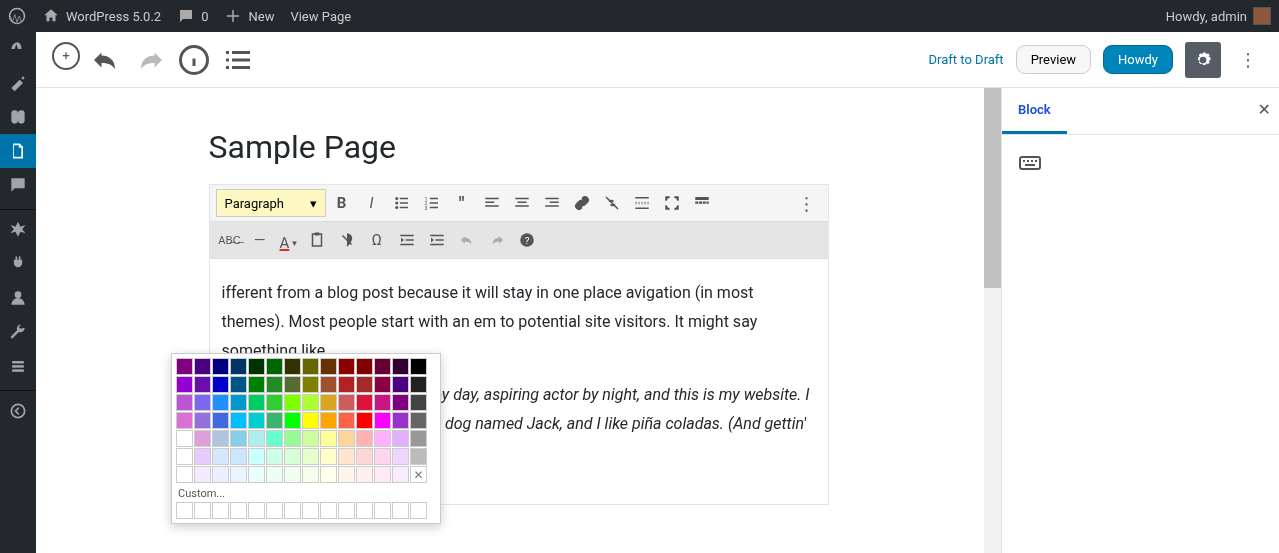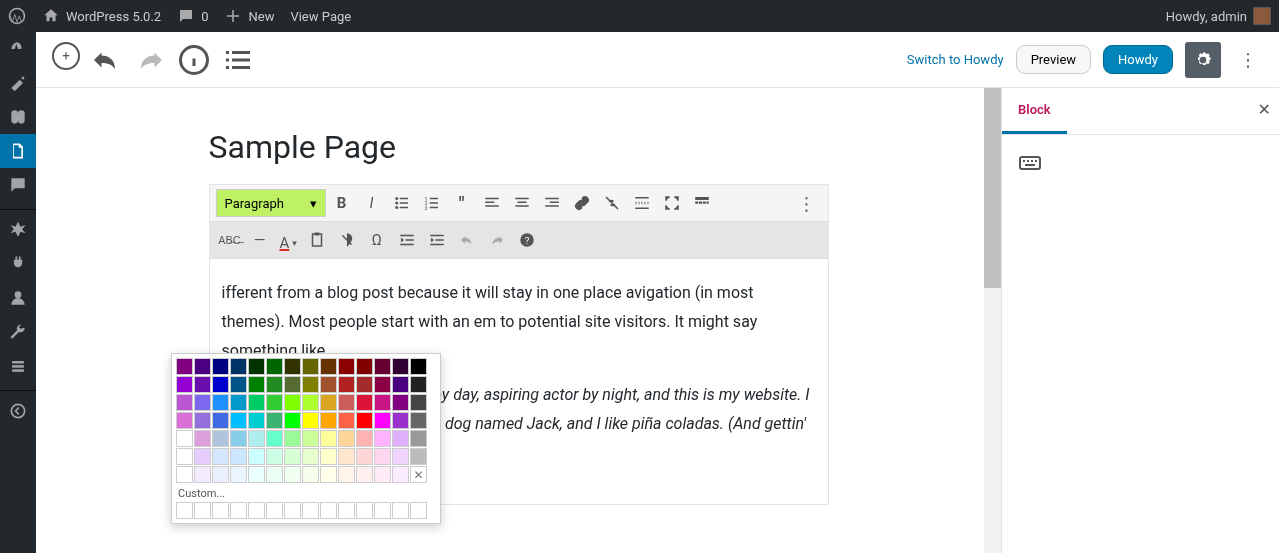--- a/index.html
+++ b/index.html
@@ -26,41 +26,41 @@
 .btn { padding:6px 14px; border:1px solid #ccc; background:#f7f7f7; border-radius:9px; font-size:13px; cursor:pointer; }
 .btn.primary { background:#0085ba; border-color:#006a95; color:#fff; }
 .gearbtn { width:36px; height:36px; background:#555d66; border-radius:3px; display:flex; align-items:center; justify-content:center; cursor:pointer; }
 .gearbtn svg { fill:#fff; width:20px; height:20px; }
 .content { display:flex; height:465px; }
 .canvas { flex:1; padding:20px 0 0; overflow-y:auto; position:relative; }
 .inner { max-width:660px; margin:16px auto; padding:0 20px; }
 .title { font-size:32px; font-weight:400; color:#23282d; margin:20px 0 18px; }
 .classic-block { border:1px solid #e2e4e7; }
 .tbar { background:#f5f5f5; border-bottom:1px solid #ddd; padding:4px 6px; display:flex; flex-wrap:wrap; align-items:center; gap:2px; }
-.fmt-sel { height:28px; border:1px solid #ccc; background:#bef264; padding:0 8px; font-size:13px; width:110px; display:flex; align-items:center; justify-content:space-between; cursor:pointer; }
+.fmt-sel { height:28px; border:1px solid #ccc; background:#fef9c3; padding:0 8px; font-size:13px; width:110px; display:flex; align-items:center; justify-content:space-between; cursor:pointer; }
 .tbtn { width:28px; height:28px; display:flex; align-items:center; justify-content:center; cursor:pointer; color:#555; font-size:15px; }
 .tbtn svg { width:18px; height:18px; fill:#555; }
 .tbar2 { background:#e5e5e5; border-bottom:1px solid #ddd; padding:4px 6px; display:flex; align-items:flex-end; gap:2px; }
 .colorbtn { display:flex; align-items:center; cursor:pointer; padding:2px 4px; }
 .underA { text-decoration:underline; text-decoration-color:#d93025; text-decoration-thickness:2px; font-size:15px; color:#555; }
 .dd-arrow { font-size:9px; color:#555; margin-left:3px; }
 .colorpanel { position:absolute; left:135px; top:265px; width:270px; background:#fff; border:1px solid #ccc; box-shadow:0 3px 10px rgba(0,0,0,0.2); z-index:100; padding:4px; }
 .colorgrid { display:grid; grid-template-columns:repeat(14,17px); gap:1px; }
 .sw { width:17px; height:17px; border:1px solid #ccc; cursor:pointer; }
 .sw.x { display:flex; align-items:center; justify-content:center; color:#777; font-size:12px; }
 .custom-lbl { font-size:11px; color:#555; padding:4px 2px 2px; }
 .customrow { display:flex; gap:1px; }
 .customrow .sw { background:#fff; }
 .body-text { padding:20px 12px; font-size:16px; line-height:1.8; color:#23282d; }
 .body-text p { margin-bottom:16px; }
 .body-text .it { font-style:italic; }
 .sidebar { width:278px; border-left:1px solid #e2e4e7; display:flex; flex-direction:column; }
 .tabs { display:flex; border-bottom:1px solid #e2e4e7; position:relative; }
 .tab { padding:14px 16px; font-size:13px; cursor:pointer; color:#555; }
-.tab.active { font-weight:600; color:#be185d; border-bottom:3px solid #0073aa; }
+.tab.active { font-weight:600; color:#1d4ed8; border-bottom:3px solid #0073aa; }
 .tabclose { position:absolute; right:8px; top:12px; cursor:pointer; font-size:16px; color:#555; }
 .blockinfo { padding:16px; display:flex; gap:12px; }
 .blockinfo svg { width:24px; height:24px; fill:#555; }
 .blockinfo .name { font-weight:600; font-size:13px; }
 .blockinfo .desc { font-size:13px; color:#555; margin-top:4px; }
 .vscroll { position:absolute; right:278px; top:56px; width:17px; height:465px; background:#f1f1f1; }
 .vscroll .thumb { width:100%; height:200px; background:#c1c1c1; }
 .ellip { width:30px; text-align:center; font-size:18px; color:#555; cursor:pointer; }
 </style>
 </head>
@@ -185,21 +185,21 @@
             <path d="M12 8h0M12 11v5"></path>
           </svg>
         </button>
       <button class="ibtn">
           <svg viewBox="0 0 24 24" fill="#555">
             <path d="M4 6h2v2H4zm4 0h12v2H8zM4 11h2v2H4zm4 0h12v2H8zM4 16h2v2H4zm4 0h12v2H8z"></path>
           </svg>
         </button>
     </div>
     <div class="actions">
-      <span class="link">Switch to Howdy</span>
+      <span class="link">Draft to Draft</span>
       <button class="btn">Preview</button>
       <button class="btn primary">Howdy</button>
       <div class="gearbtn">
           <svg viewBox="0 0 24 24">
             <path d="M12 8a4 4 0 100 8 4 4 0 000-8zm9 4l-2 1 1 2-2 2-2-1-1 2h-3l-1-2-2 1-2-2 1-2-2-1v-3l2-1-1-2 2-2 2 1 1-2h3l1 2 2-1 2 2-1 2 2 1z"></path>
           </svg>
         </div>
       <div class="ellip">⋮</div>
     </div>
   </div>

